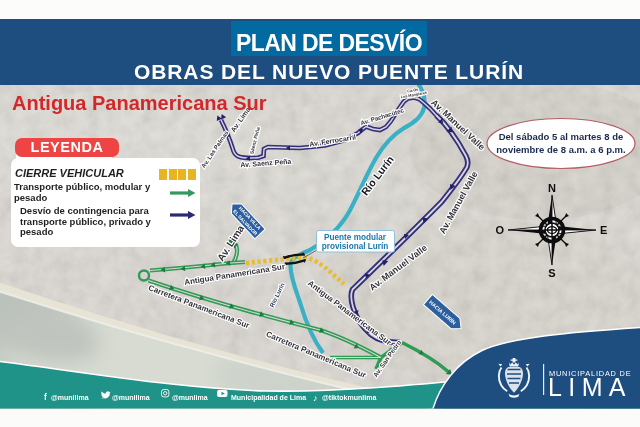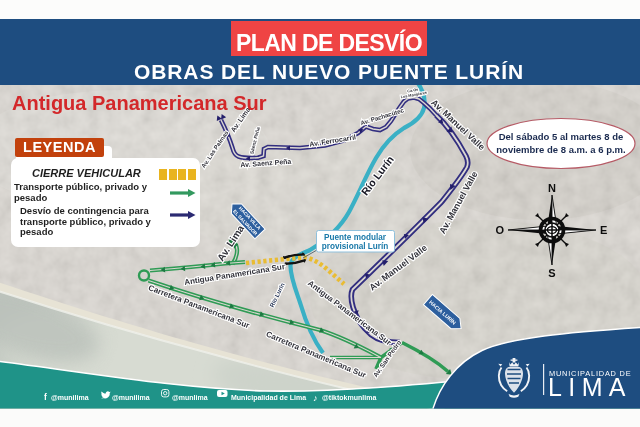--- a/index.html
+++ b/index.html
@@ -254,37 +254,37 @@
 <rect x="543" y="364" width="1.2" height="31" fill="#ffffff" opacity="0.9"></rect>
 
 <text x="549" y="376" font-size="7.4" fill="#ffffff" letter-spacing="0.8">MUNICIPALIDAD DE</text>
 <text x="548" y="395.5" font-size="25" fill="#ffffff" letter-spacing="6.4">LIMA</text>
 </svg>
 
 <div class="abs" style="left:0;top:0;width:640px;height:19px;background:#fcfcfb;"></div>
 
 <div class="abs" style="left:0;top:19px;width:640px;height:66px;background:#1e4d80;"></div>
 
-<div class="abs" style="left:231px;top:21px;width:196px;height:35px;background:#ef4444;color:#fff;font-weight:bold;font-size:23px;text-align:center;line-height:45px;letter-spacing:-0.6px;">PLAN DE DESVÍO</div>
+<div class="abs" style="left:231px;top:21px;width:196px;height:35px;background:#0369a1;color:#fff;font-weight:bold;font-size:23px;text-align:center;line-height:45px;letter-spacing:-0.6px;">PLAN DE DESVÍO</div>
 
 <div class="abs" style="left:9px;top:60px;width:640px;text-align:center;color:#fff;font-weight:bold;font-size:21px;letter-spacing:0.9px;">OBRAS DEL NUEVO PUENTE LURÍN</div>
 
 <div class="abs" style="left:12px;top:92px;color:#d3282a;font-weight:bold;font-size:20px;">Antigua Panamericana Sur</div>
 
 <div class="abs" style="left:16px;top:146px;width:96px;height:16px;background:#ffffff;border-radius:4px;"></div>
 
 <div class="abs" style="left:11px;top:158px;width:189px;height:89px;background:#ffffff;border-radius:7px;"></div>
 
-<div class="abs" style="left:15px;top:138px;width:89px;height:19px;background:#c2410c;border-radius:2px;color:#fff;font-weight:bold;font-size:14.5px;text-align:center;line-height:19px;letter-spacing:0.5px;">LEYENDA</div>
-
-<div class="abs" style="left:32px;top:167px;color:#1f1f1f;font-weight:bold;font-style:italic;font-size:11px;">CIERRE VEHICULAR</div>
+<div class="abs" style="left:15px;top:138px;width:104px;height:19px;background:#ef4444;border-radius:7px;color:#fff;font-weight:bold;font-size:14.5px;text-align:center;line-height:19px;letter-spacing:0.5px;">LEYENDA</div>
+
+<div class="abs" style="left:15px;top:167px;color:#1f1f1f;font-weight:bold;font-style:italic;font-size:11px;">CIERRE VEHICULAR</div>
 
 <div class="abs" style="left:159px;top:168.5px;width:38px;height:11px;background:repeating-linear-gradient(90deg,#e9b41f 0,#e9b41f 8px,#ffffff 8px,#ffffff 9.6px);"></div>
 
-<div class="abs" style="left:14px;top:182px;width:150px;color:#1f1f1f;font-weight:bold;font-size:9.5px;line-height:10.5px;">Transporte público, privado y pesado</div>
+<div class="abs" style="left:14px;top:182px;width:150px;color:#1f1f1f;font-weight:bold;font-size:9.5px;line-height:10.5px;">Transporte público, modular y pesado</div>
 
 <svg class="abs" style="left:169px;top:187px" width="30" height="12">
       <path d="M 1,6 H 20" stroke="#33995f" stroke-width="3.2" fill="none"></path>
       <path d="M 19,2 L 26.5,6 L 19,10 Z" fill="#33995f"></path>
     </svg>
 
 <div class="abs" style="left:20px;top:206px;width:160px;color:#1f1f1f;font-weight:bold;font-size:9.5px;line-height:10.5px;">Desvío de contingencia para transporte público, privado y pesado</div>
 
 <svg class="abs" style="left:169px;top:209px" width="30" height="12">
       <path d="M 1,6 H 20" stroke="#2b2a72" stroke-width="3.2" fill="none"></path>

